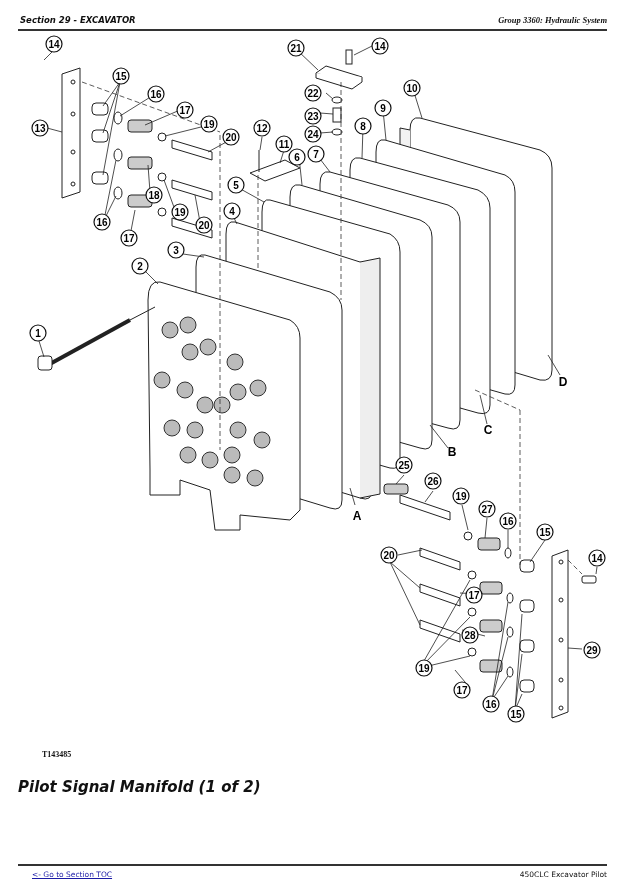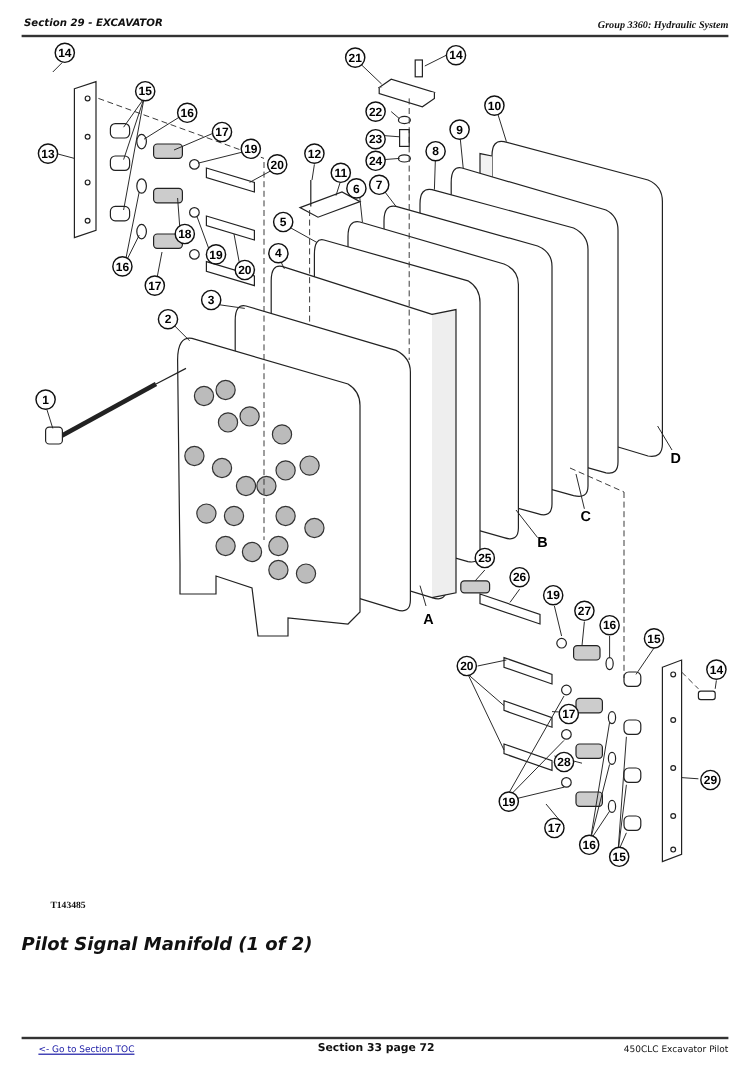--- a/index.html
+++ b/index.html
@@ -424,15 +424,14 @@
   <text class="lt" x="488" y="434" text-anchor="middle">C</text>
   <text class="lt" x="563" y="386" text-anchor="middle">D</text>
 </svg>
 
 <div class="fig-id">T143485</div>
 <div class="caption">Pilot Signal Manifold (1 of 2)</div>
 
 <div class="ftr-rule"></div>
 <div class="ftr">
   <span class="l">&lt;- Go to Section TOC</span>
-  <span class="c">Section 33 page 72</span>
   <span class="r">450CLC Excavator Pilot</span>
 </div>
 
 </body></html>

